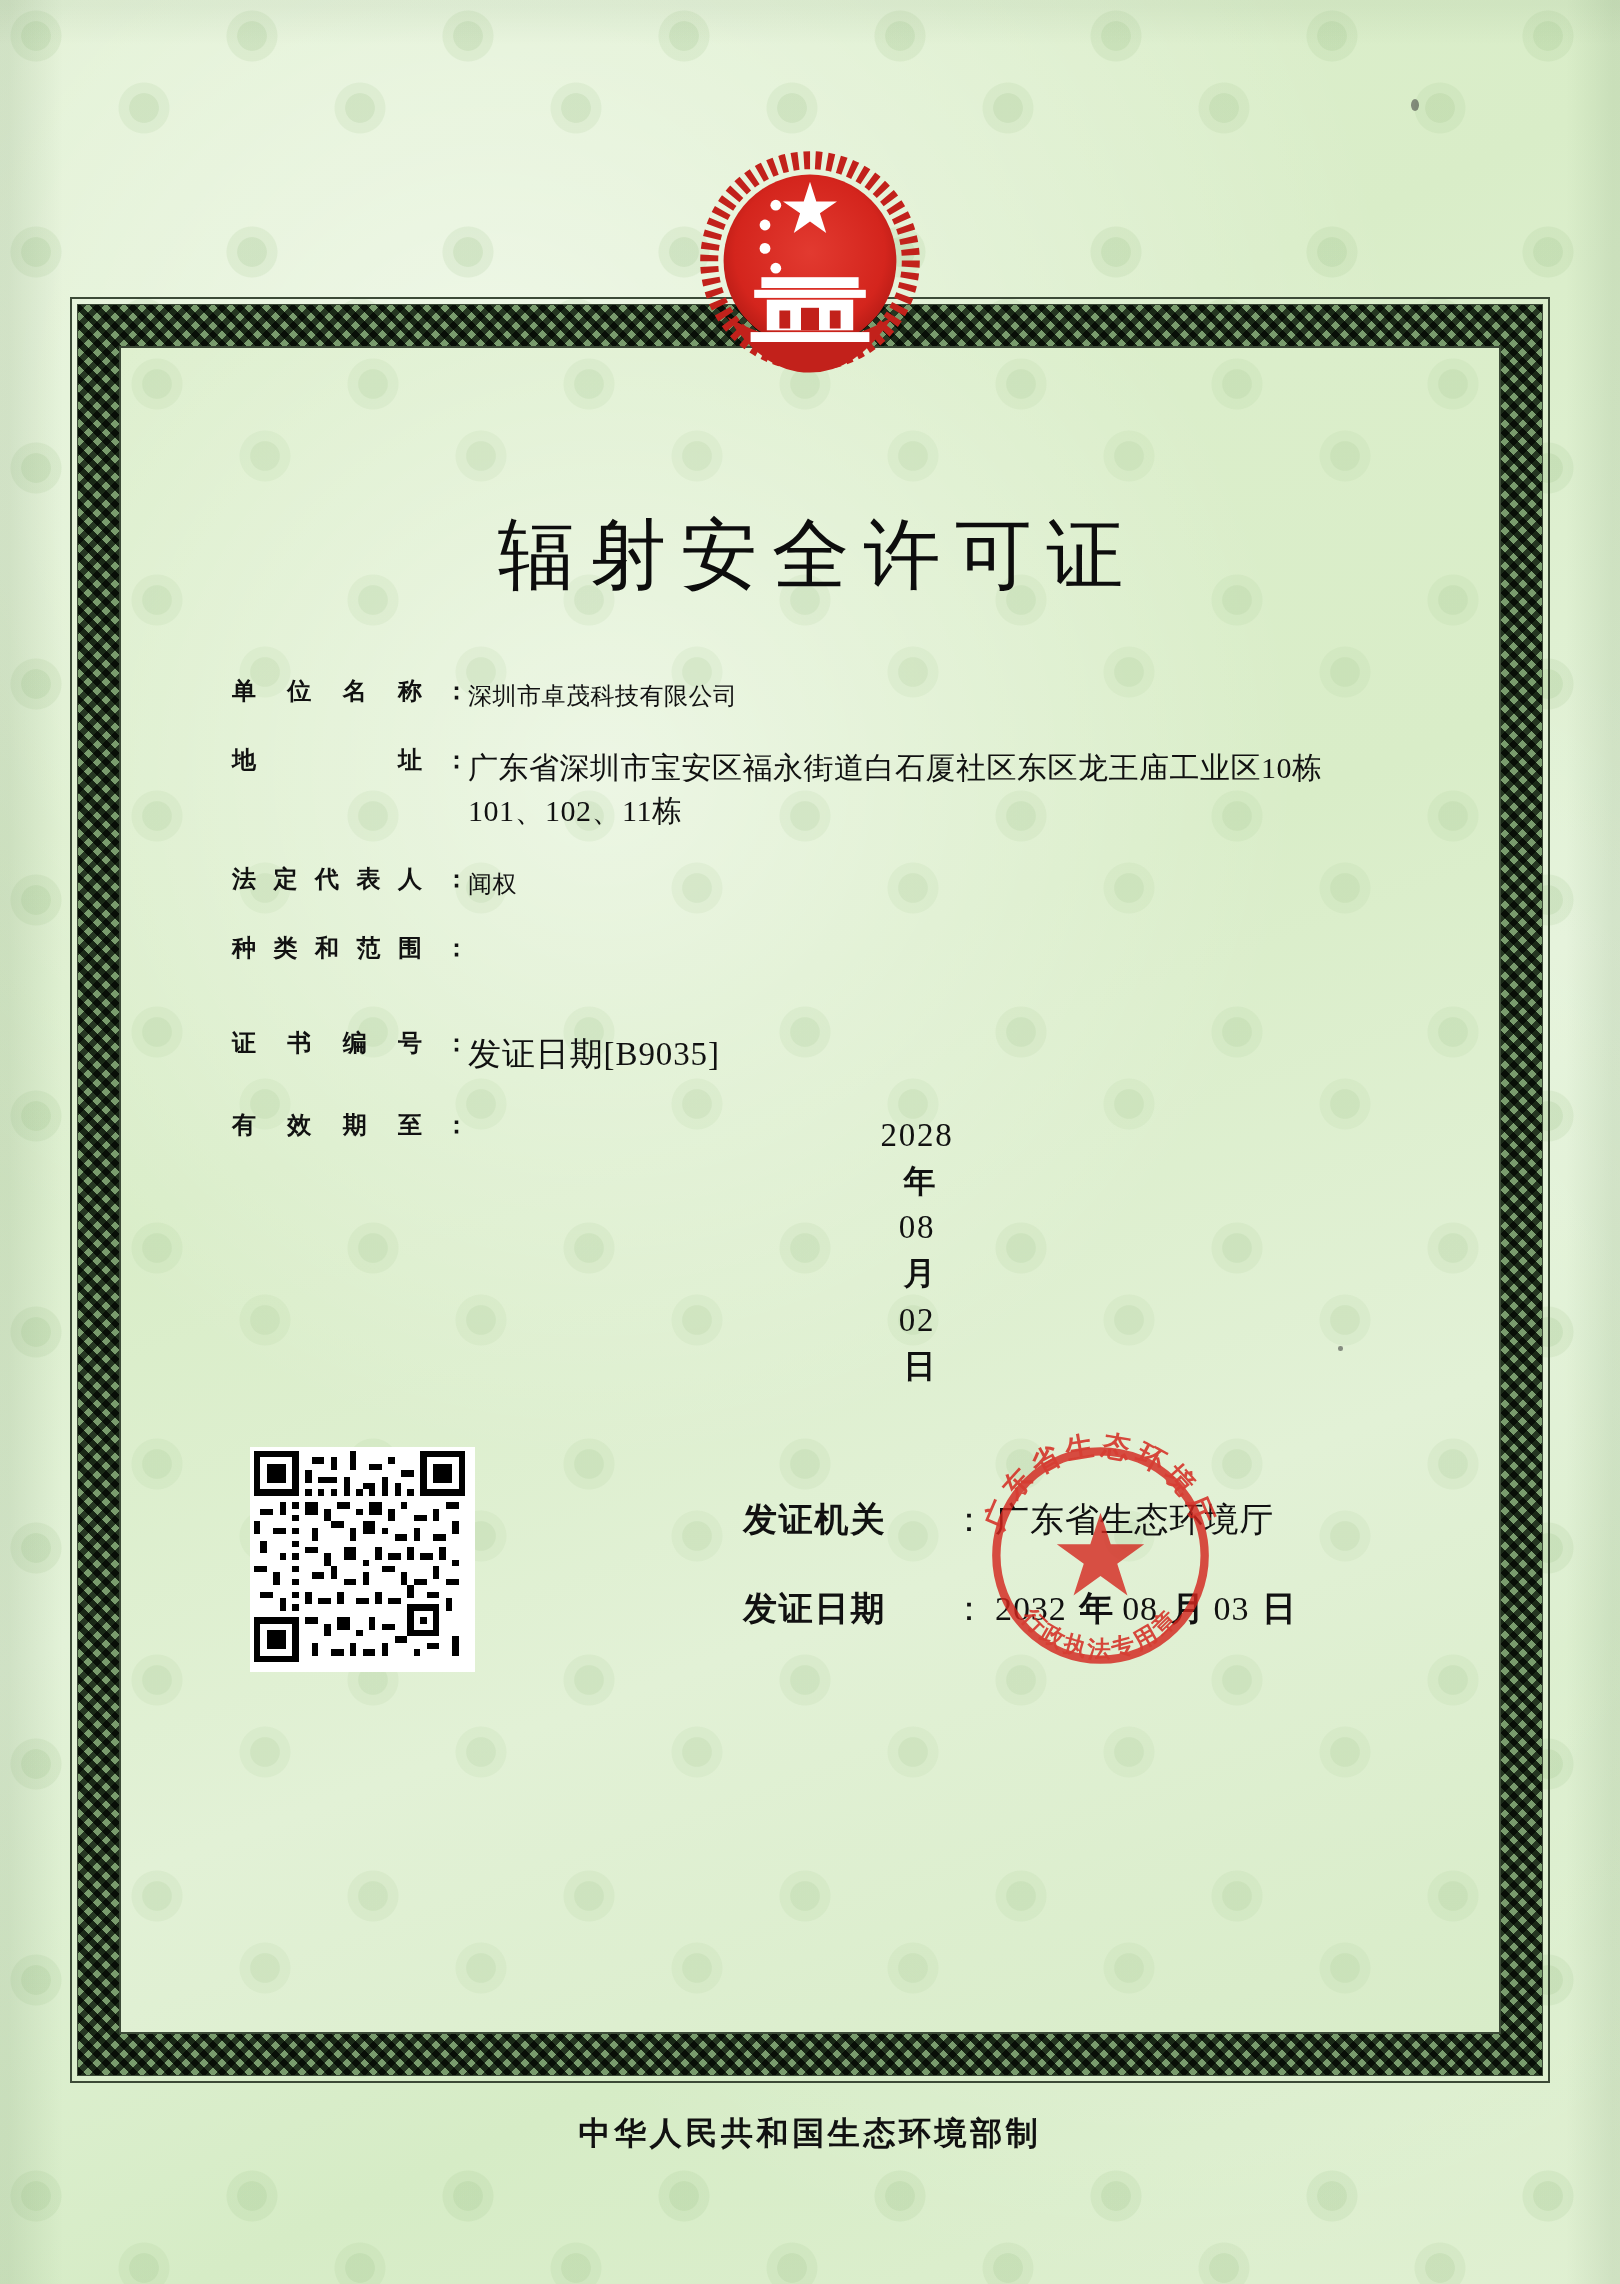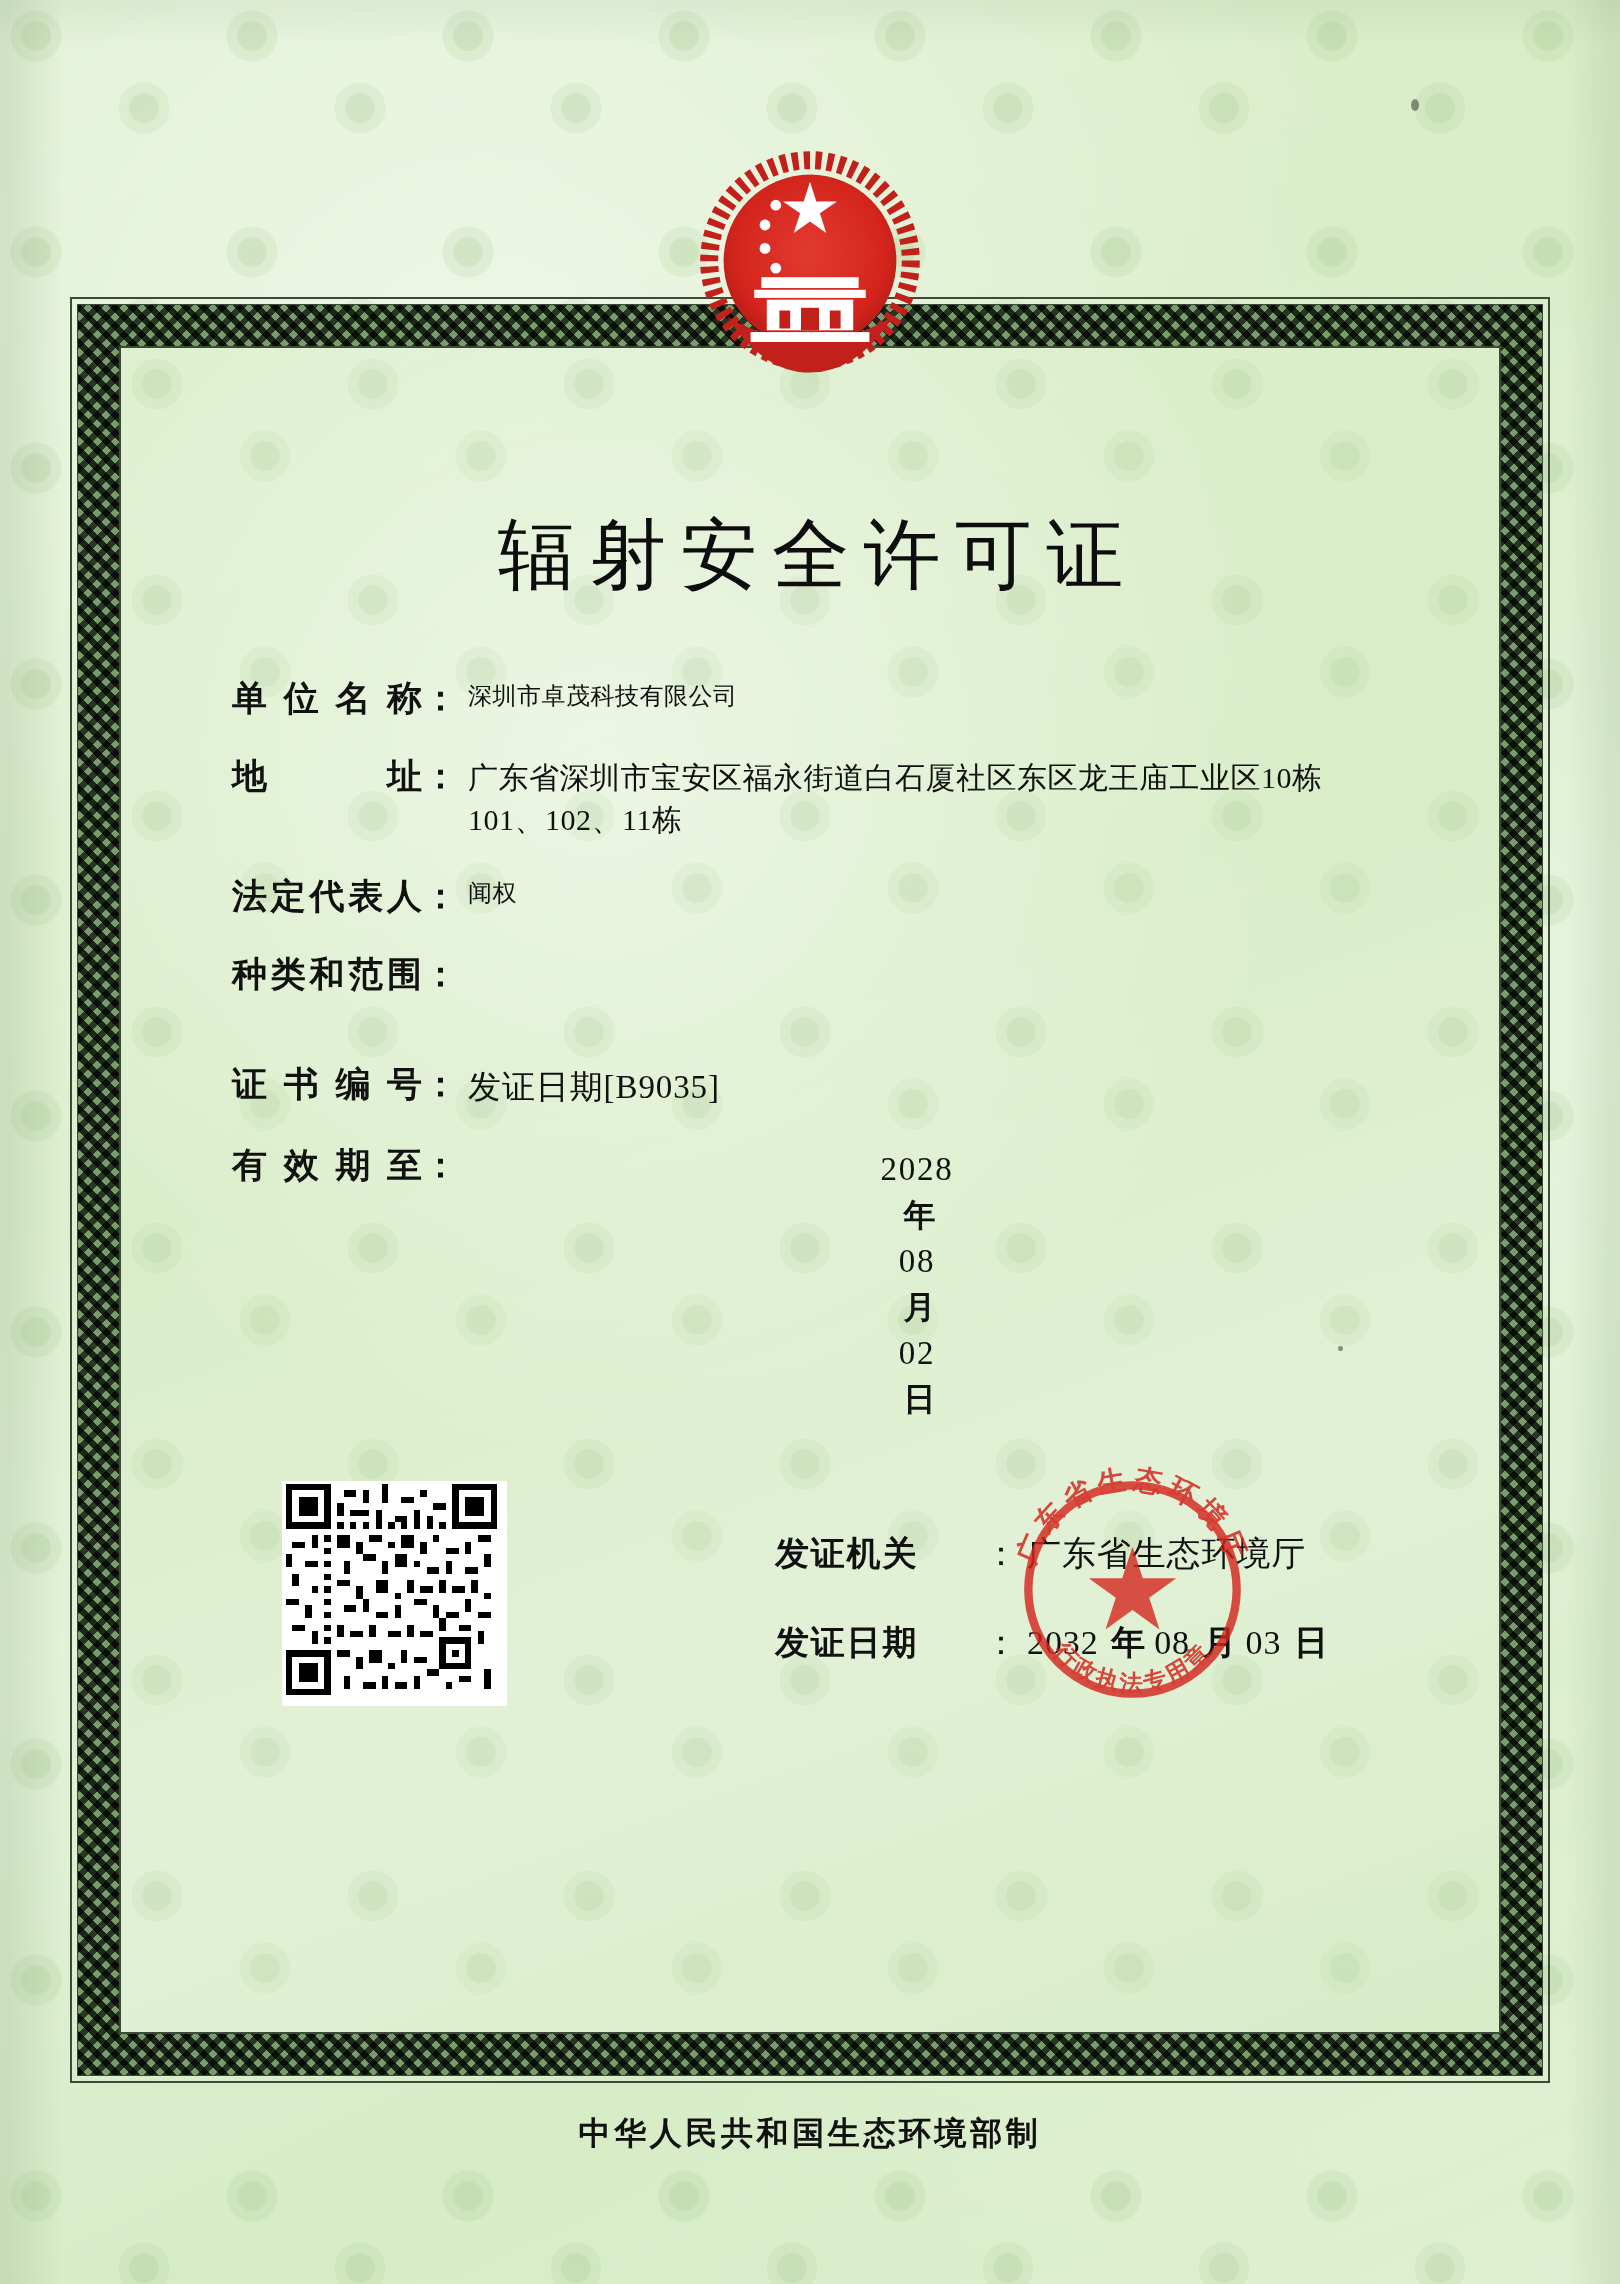--- a/index.html
+++ b/index.html
@@ -123,26 +123,26 @@
     margin: 67px 0 0 110px;
     width: 1134px;
   }
   .field-row {
     display: flex;
     align-items: flex-start;
     margin-bottom: 31px;
   }
   .field-label {
     flex: 0 0 236px;
-    font-size: 35px;
+    font-size: 24px;
     font-weight: bold;
     letter-spacing: 0.9px;
     color: #111;
     display: flex;
-    justify-content: flex-start;
+    justify-content: space-between;
   }
   .field-label .lab-txt {
     display: inline-block;
     width: 191px;
     text-align: justify;
     text-align-last: justify;
   }
   .field-colon { width: 23.4px; text-align: right; }
   .field-value {
     flex: 1;
@@ -164,21 +164,20 @@
     flex-direction: column;
   }
   .valid-row .num { letter-spacing: 1.8px; }
   .valid-row .unit { margin: 0 12.6px 0 18px; font-weight: bold; font-size: 32px; }
 
   
   .bottom {
     position: relative;
     margin-top: 58px;
     height: 297px;
-    margin-left: 32px;
   }
   .qr {
     position: absolute;
     left: 128px;
     top: 0;
     width: 218px;
     height: 218px;
     background: #fff;
     padding: 3.6px;
   }

